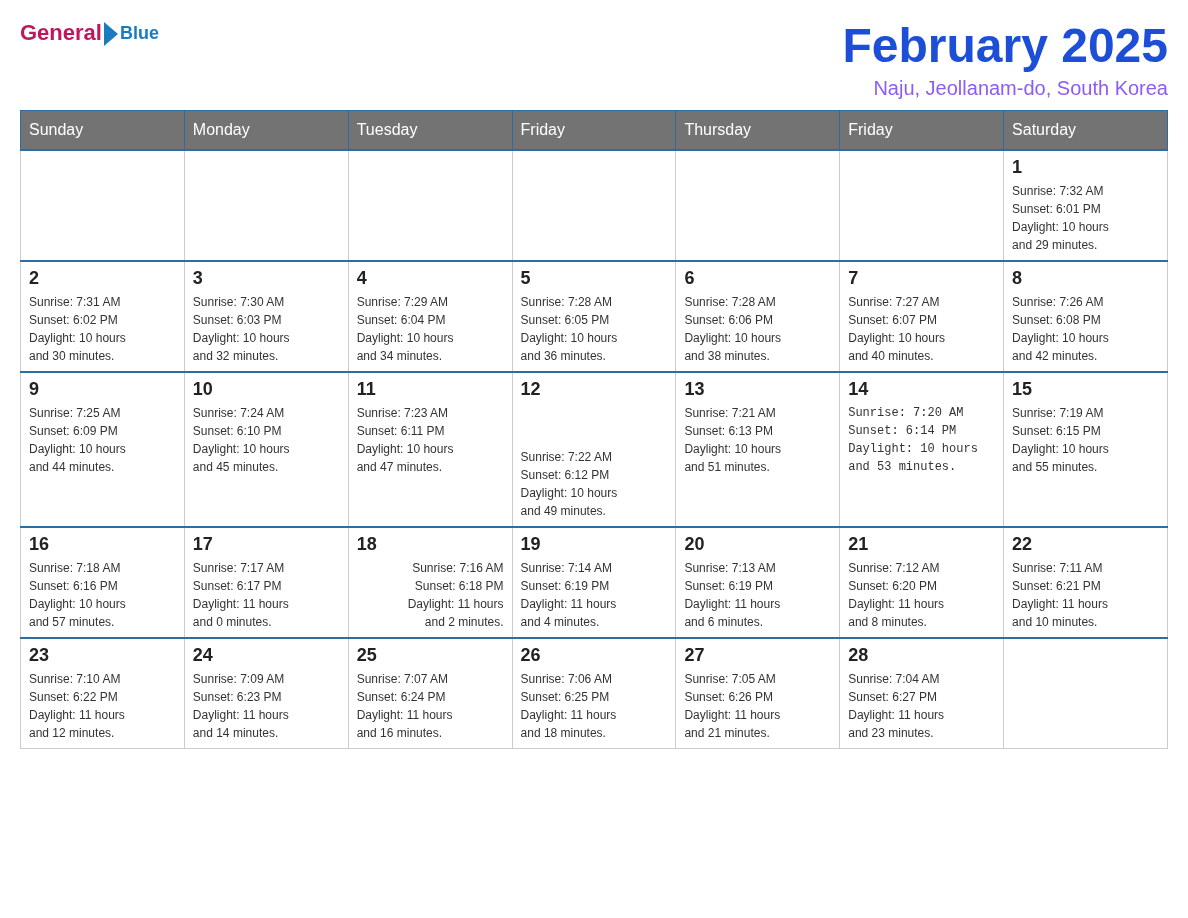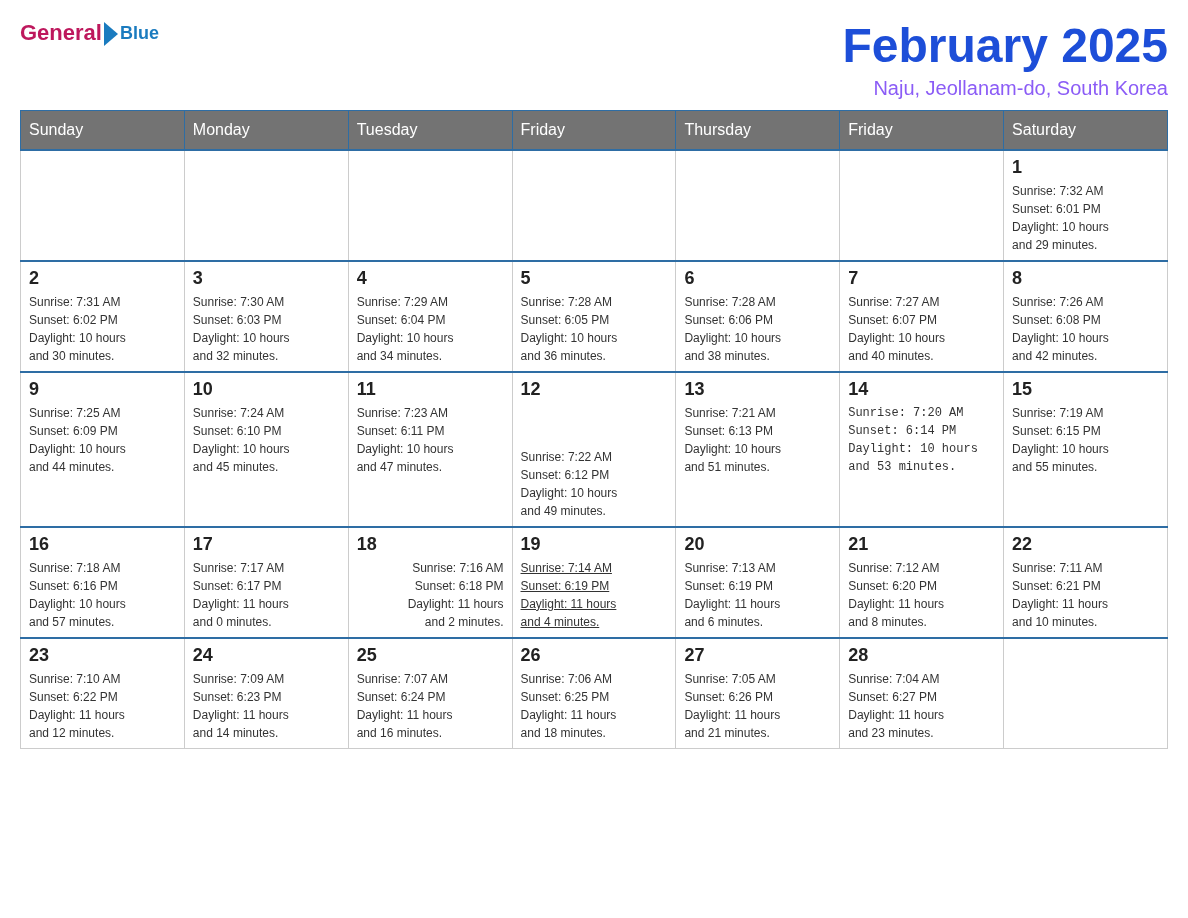--- a/index.html
+++ b/index.html
@@ -256,21 +256,21 @@
         </td>
         <td>
           <span class="day-number">18</span>
           <div class="day-info" style="white-space: pre-line; text-align: right;">Sunrise: 7:16 AM
 Sunset: 6:18 PM
 Daylight: 11 hours
 and 2 minutes.</div>
         </td>
         <td>
           <span class="day-number">19</span>
-          <div class="day-info" style="white-space: pre-line; text-decoration: underline;">Sunrise: 7:14 AM
+          <div class="day-info" style="white-space: pre-line;">Sunrise: 7:14 AM
 Sunset: 6:19 PM
 Daylight: 11 hours
 and 4 minutes.</div>
         </td>
         <td>
           <span class="day-number">20</span>
           <div class="day-info" style="white-space: pre-line;">Sunrise: 7:13 AM
 Sunset: 6:19 PM
 Daylight: 11 hours
 and 6 minutes.</div>

